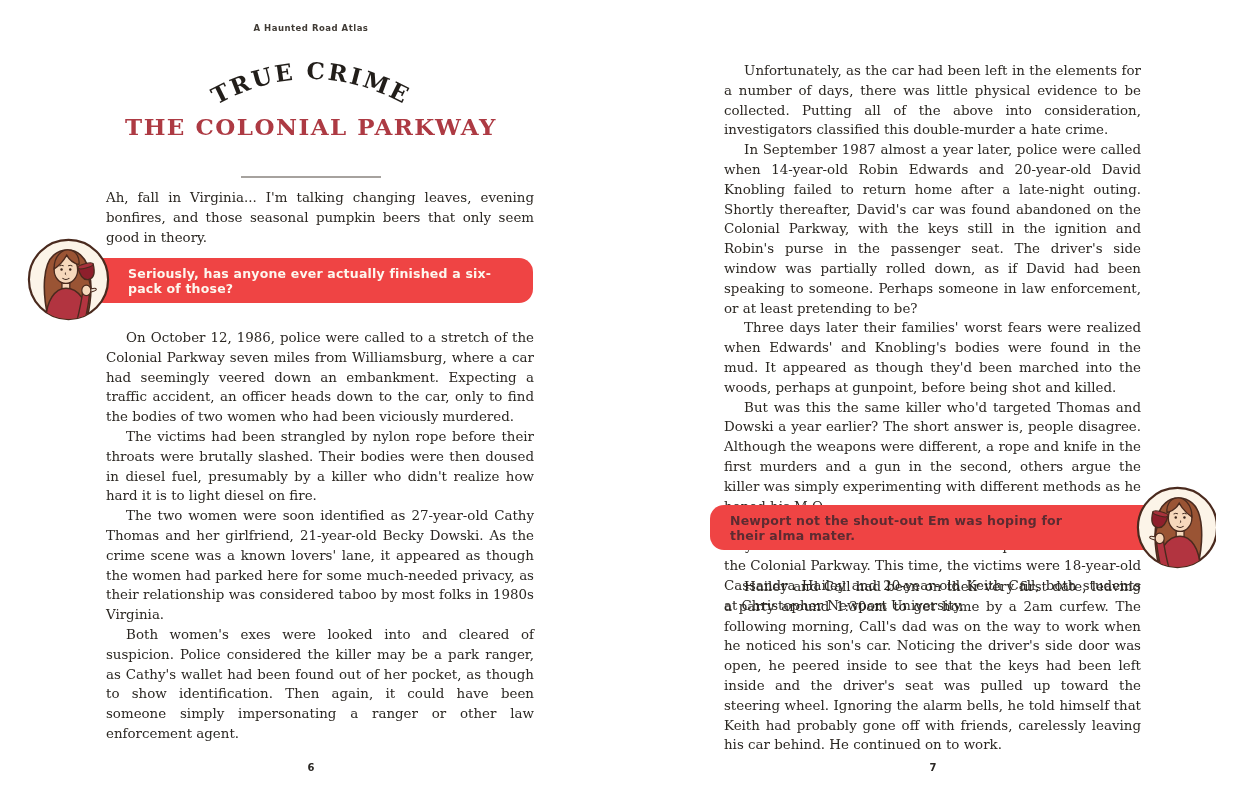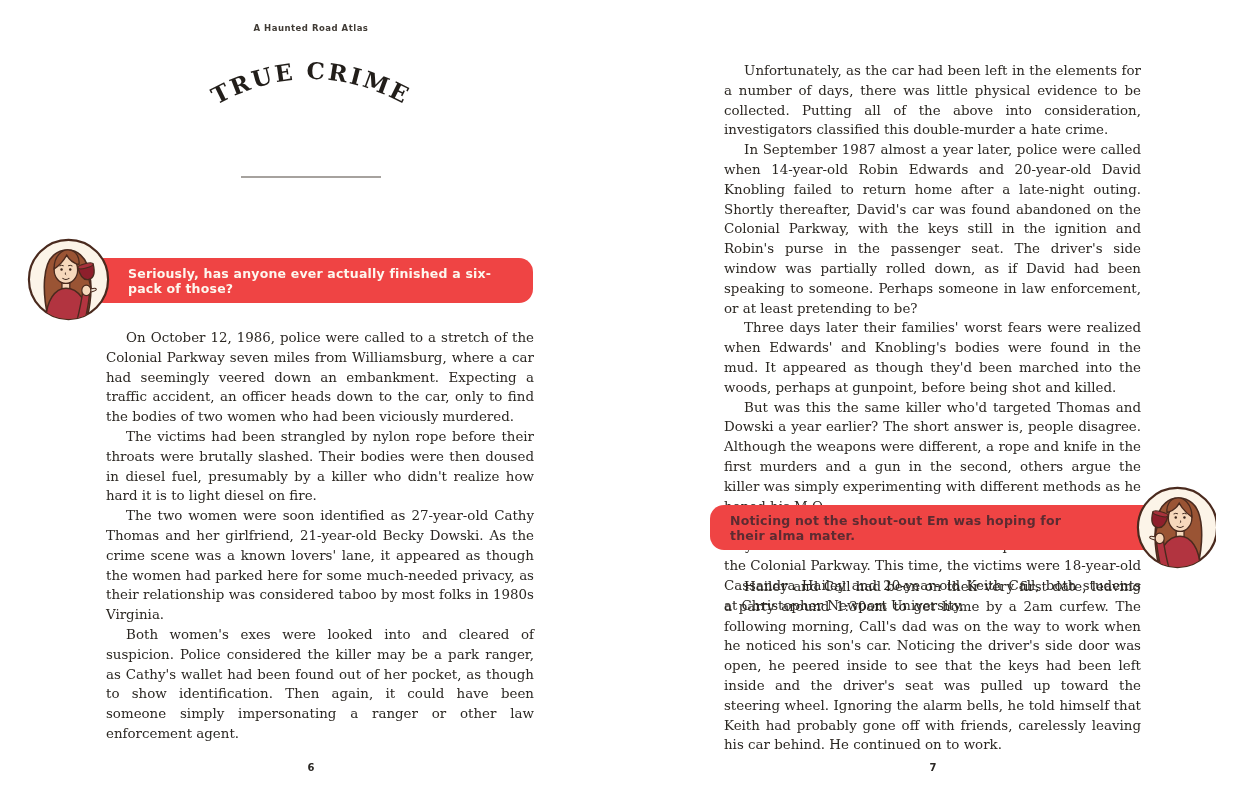--- a/index.html
+++ b/index.html
@@ -66,23 +66,27 @@
   <svg class="kicker-svg" width="222" height="62" viewBox="0 0 222 62">
     <defs>
         <path id="arc" d="M 22,54 Q 111,8 200,54" fill="none"></path>
       </defs>
     <text font-family="DejaVu Serif, serif" font-weight="bold" font-size="23" fill="#221e1a" letter-spacing="2.5">
       <textPath href="#arc" startOffset="50%" text-anchor="middle">TRUE CRIME</textPath>
     </text>
   </svg>
 
   <div class="chapter-title">
+    <div>THE COLONIAL PARKWAY</div>
   </div>
   <div class="title-rule"></div>
 
+  <div class="body-text intro-left">
+    <p class="no-indent">Ah, fall in Virginia... I'm talking changing leaves, evening bonfires, and those seasonal pumpkin beers that only seem good in theory.</p>
+  </div>
 
   <div class="bubble bubble-left">
     <span class="bubble-text">Seriously, has anyone ever actually finished a six-pack of those?</span>
   </div>
 
   <svg class="avatar avatar-left" viewBox="0 0 100 100">
     <defs>
         <clipPath id="clipL">
           <circle cx="50" cy="50" r="45.5"></circle>
         </clipPath>
@@ -123,21 +127,21 @@
 
   <div class="body-text paras-right">
     <p>Unfortunately, as the car had been left in the elements for a number of days, there was little physical evidence to be collected. Putting all of the above into consideration, investigators classified this double-murder a hate crime.</p>
     <p>In September 1987 almost a year later, police were called when 14-year-old Robin Edwards and 20-year-old David Knobling failed to return home after a late-night outing. Shortly thereafter, David's car was found abandoned on the Colonial Parkway, with the keys still in the ignition and Robin's purse in the passenger seat. The driver's side window was partially rolled down, as if David had been speaking to someone. Perhaps someone in law enforcement, or at least pretending to be?</p>
     <p>Three days later their families' worst fears were realized when Edwards' and Knobling's bodies were found in the mud. It appeared as though they'd been marched into the woods, perhaps at gunpoint, before being shot and killed.</p>
     <p>But was this the same killer who'd targeted Thomas and Dowski a year earlier? The short answer is, people disagree. Although the weapons were different, a rope and knife in the first murders and a gun in the second, others argue the killer was simply experimenting with different methods as he honed his M.O.</p>
     <p>Whether the first two cases were related or not, it was only a few months later that a third couple was attacked on the Colonial Parkway. This time, the victims were 18-year-old Cassandra Hailey and 20-year-old Keith Call, both students at Christopher Newport University.</p>
   </div>
 
   <div class="bubble bubble-right">
-    <span class="bubble-text">Noticing not the shout-out Em was hoping for their alma mater.</span>
+    <span class="bubble-text">Newport not the shout-out Em was hoping for their alma mater.</span>
   </div>
 
   <svg class="avatar avatar-right" viewBox="0 0 100 100">
     <defs>
         <clipPath id="clipR">
           <circle cx="50" cy="50" r="45.5"></circle>
         </clipPath>
       </defs>
     <circle cx="50" cy="50" r="45.5" fill="#fcf4e8" stroke="#4a2a1e" stroke-width="2.5"></circle>
     <g clip-path="url(#clipR)">

